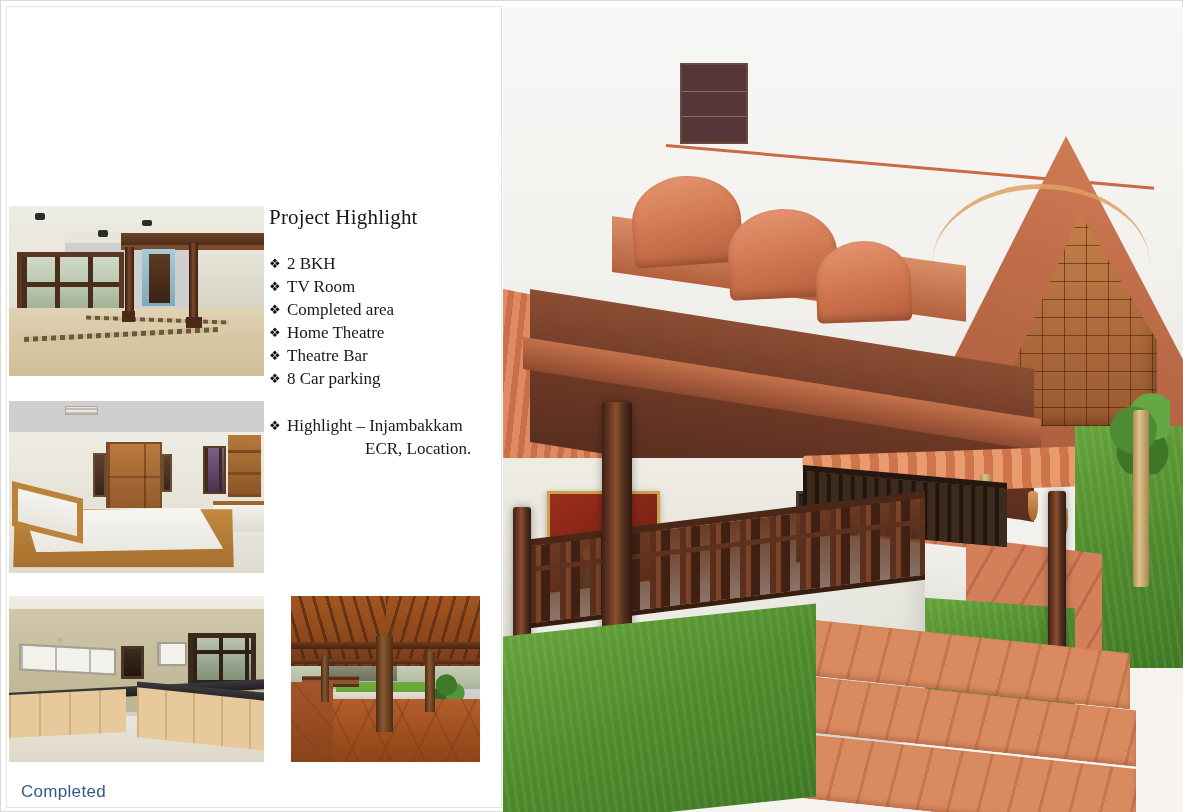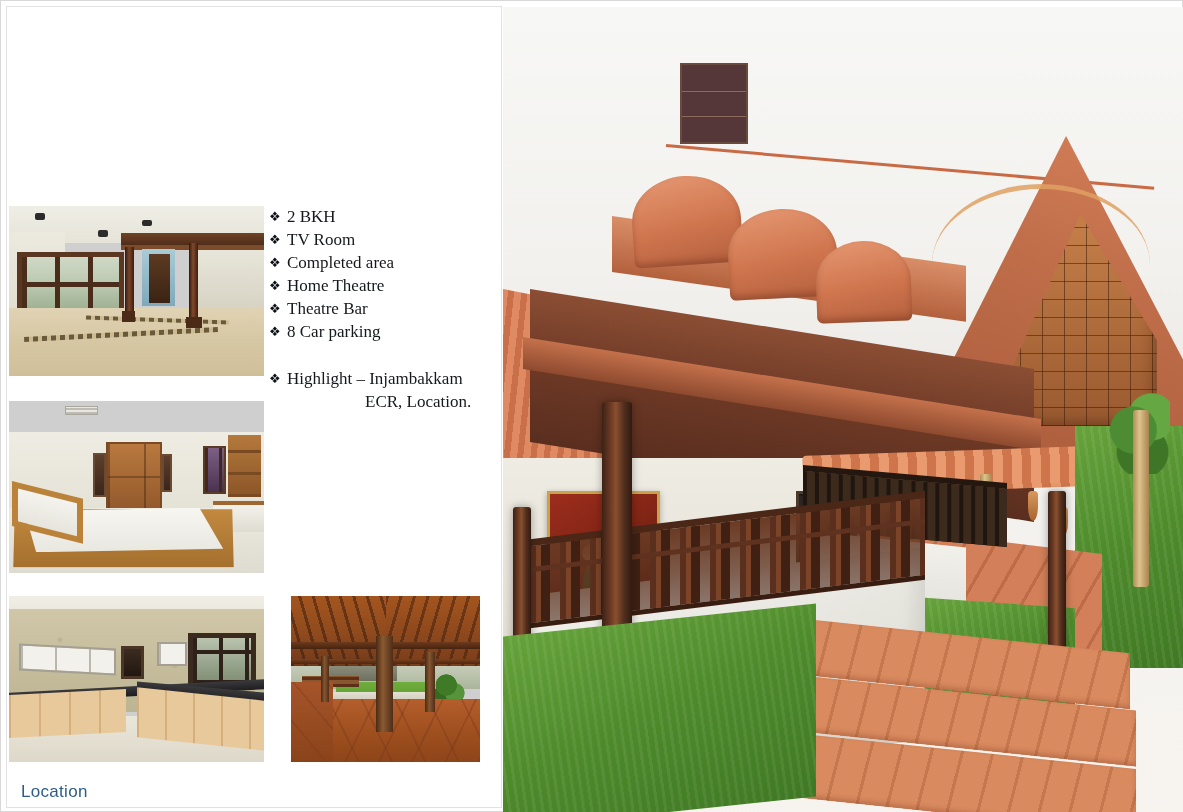--- a/index.html
+++ b/index.html
@@ -557,20 +557,21 @@
       <div class="ph t4-roof"></div>
       <div class="ph t4-roofR"></div>
       <div class="ph t4-beamH"></div>
       <div class="ph t4-beamH2"></div>
       <div class="ph t4-pilL"></div>
       <div class="ph t4-pilC"></div>
       <div class="ph t4-pilR"></div>
     </div>
 
     <div id="highlight-block">
+      <div id="highlight-heading">Project Highlight</div>
 
       <div class="bullet-row">
         <span class="bullet-glyph">❖</span>
         <span class="bullet-text">2 BKH</span>
       </div>
       <div class="bullet-row">
         <span class="bullet-glyph">❖</span>
         <span class="bullet-text">TV Room</span>
       </div>
       <div class="bullet-row">
@@ -590,21 +591,21 @@
         <span class="bullet-text">8 Car parking</span>
       </div>
 
       <div class="bullet-row" id="location-row">
         <span class="bullet-glyph">❖</span>
         <span class="bullet-text">Highlight – Injambakkam</span>
       </div>
       <div id="location-second">ECR, Location.</div>
     </div>
 
-    <div id="completed">Location</div>
+    <div id="completed">Completed</div>
   </div>
 
   <div id="hero">
     <div class="hero-sky"></div>
     <div class="hero-wall-back"></div>
     <div class="hero-window-top">
         <i style="top:33%"></i>
         <i style="top:66%"></i>
       </div>
     <div class="hero-ridge"></div>

